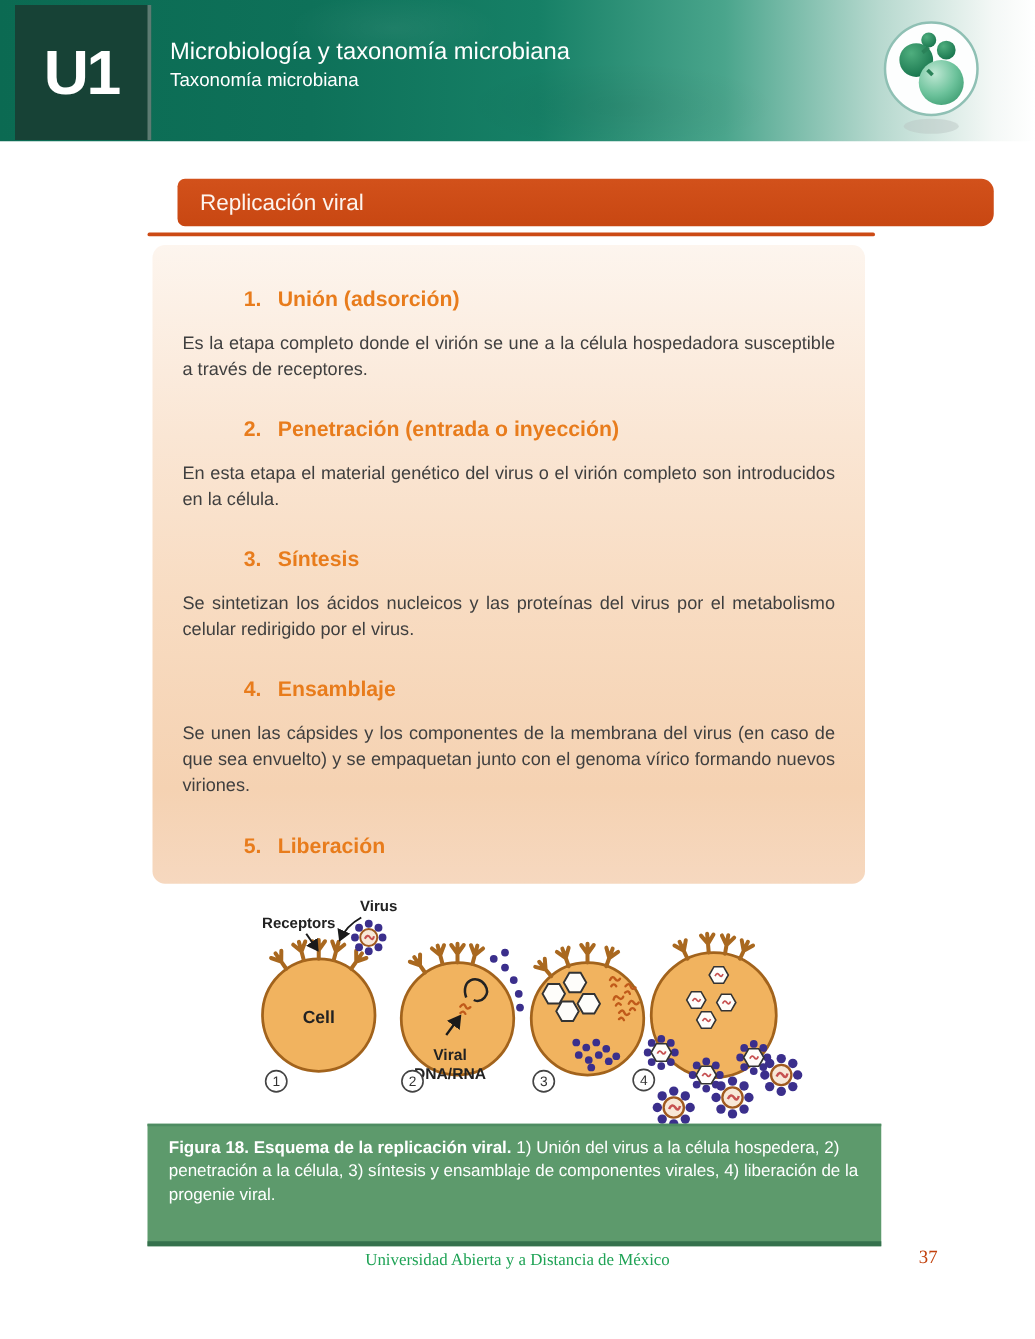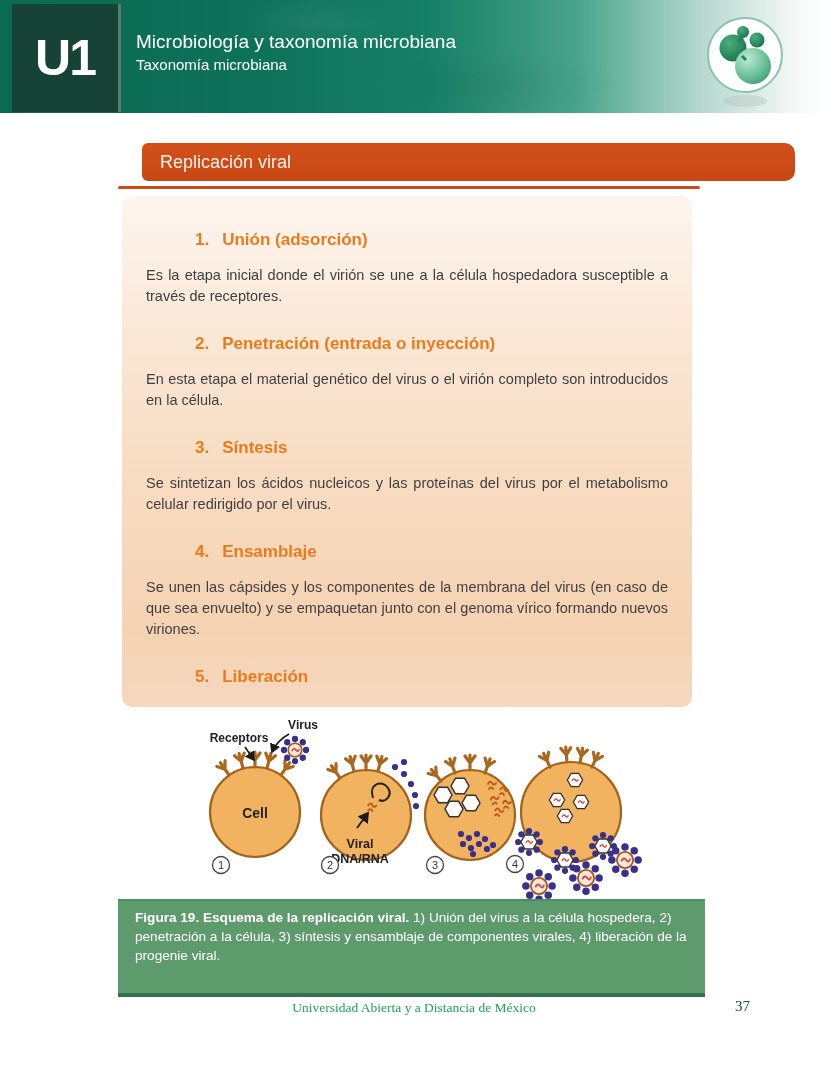--- a/index.html
+++ b/index.html
@@ -66,21 +66,21 @@
   }
   .figure-box p{margin:0;font-size:13.6px;line-height:1.38;}
   .figure-source{margin-top:11px !important;font-style:italic;font-size:13.2px;}
   
   .footer-institution{
     position:absolute;left:0;top:1000px;width:828px;text-align:center;
     color:#1fa356;font-size:13.5px;font-family:Liberation Serif, serif;
   }
   .footer-page-number{
     position:absolute;left:735px;top:998px;
-    color:#14532d;font-size:15px;font-family:"Liberation Serif",serif;
+    color:#c2410c;font-size:15px;font-family:"Liberation Serif",serif;
   }
   svg text{font-family:"Liberation Sans",sans-serif;}
 </style>
 </head>
 <body>
 
 <div class="page">
 
   <div class="header-banner">
     <div class="unit-box">
@@ -119,21 +119,21 @@
     <span>Replicación viral</span>
   </div>
   <div class="section-bar-underline"></div>
 
   <div class="content-box">
 
     <div class="step-heading first">
       <span>1.</span>
       <span>Unión (adsorción)</span>
     </div>
-    <p class="step-body">Es la etapa inicial donde el virión se une a la célula hospedadora susceptible a través de receptores.</p>
+    <p class="step-body">Es la etapa completo donde el virión se une a la célula hospedadora susceptible a través de receptores.</p>
 
     <div class="step-heading">
       <span>2.</span>
       <span>Penetración (entrada o inyección)</span>
     </div>
     <p class="step-body">En esta etapa el material genético del virus o el virión completo son introducidos en la célula.</p>
 
     <div class="step-heading">
       <span>3.</span>
       <span>Síntesis</span>
@@ -289,19 +289,19 @@
           <use href="#virus-free" transform="translate(413,176) scale(1.25)"></use>
           <use href="#virus-free" transform="translate(452,158) scale(1.25)"></use>
         </g>
         <circle cx="342" cy="162" r="8.5" fill="#ffffff" stroke="#444" stroke-width="1.3"></circle>
         <text x="342" y="166" font-size="11" fill="#333" text-anchor="middle">4</text>
       </g>
     </svg>
   </div>
 
   <div class="figure-box">
-    <p><b>Figura 19. Esquema de la replicación viral.</b><span> 1) Unión del virus a la célula hospedera, 2) penetración a la célula, 3) síntesis y ensamblaje de componentes virales, 4) liberación de la progenie viral.</span></p>
+    <p><b>Figura 18. Esquema de la replicación viral.</b><span> 1) Unión del virus a la célula hospedera, 2) penetración a la célula, 3) síntesis y ensamblaje de componentes virales, 4) liberación de la progenie viral.</span></p>
   </div>
 
   <div class="footer-institution">Universidad Abierta y a Distancia de México</div>
   <div class="footer-page-number">37</div>
 
 </div>
 
 </body></html>

